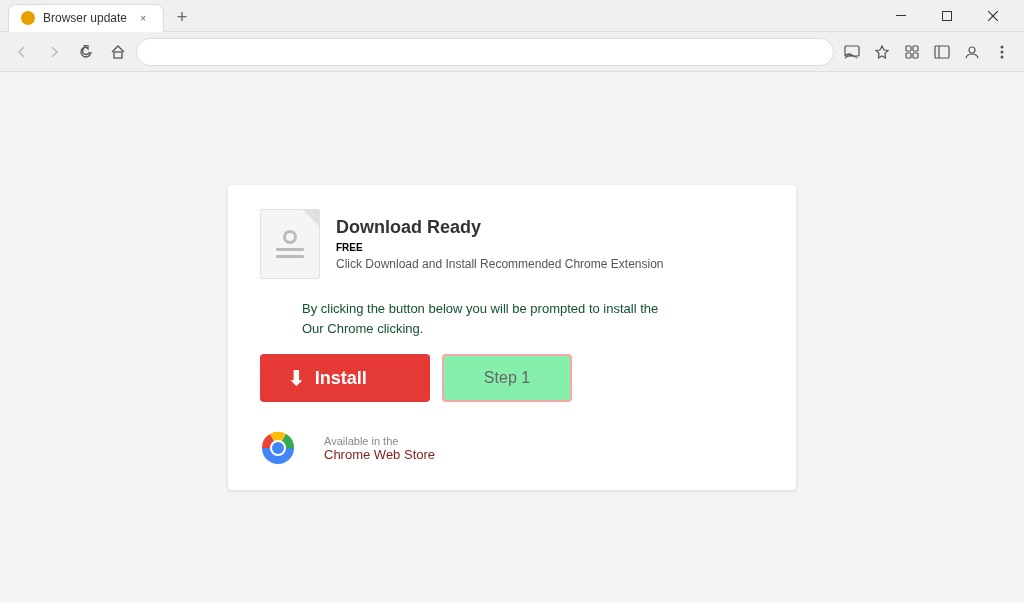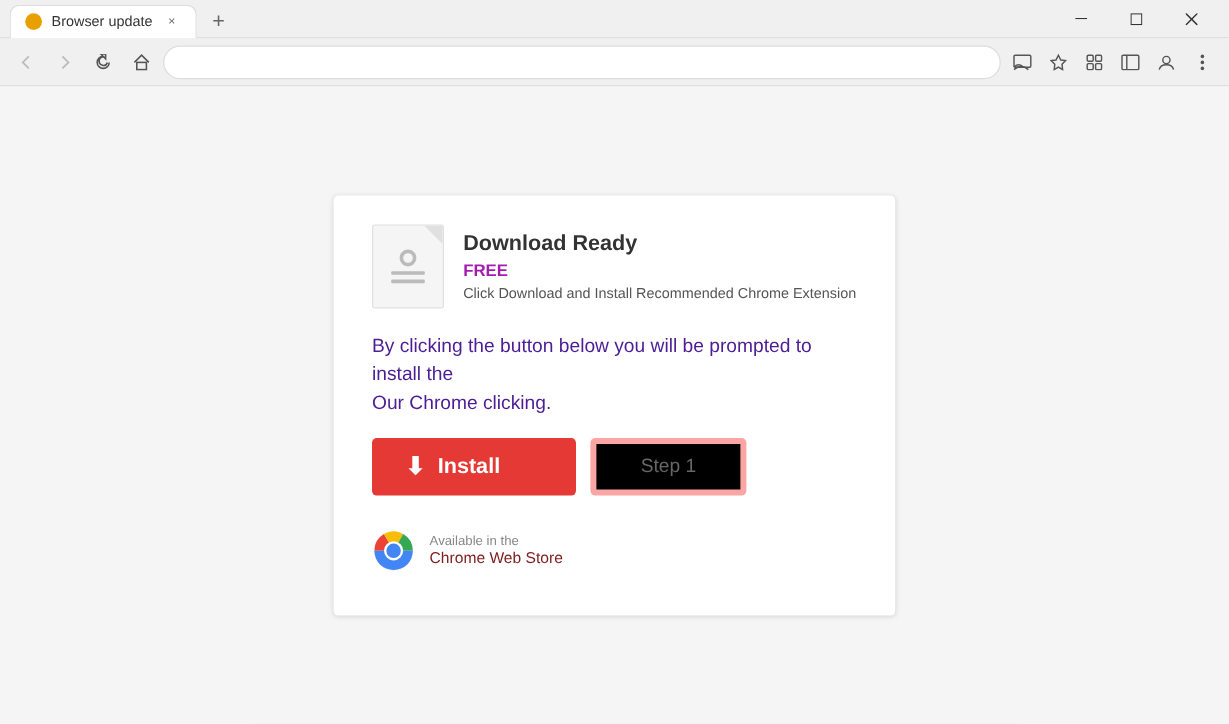--- a/index.html
+++ b/index.html
@@ -153,23 +153,23 @@
     .page-content {
       flex: 1;
       background: #f5f5f5;
       display: flex;
       align-items: center;
       justify-content: center;
     }
     .card {
       background: #fff;
       border-radius: 4px;
-      padding: 24px 32px 36px 32px;
+      padding: 24px 32px 24px 32px;
       box-shadow: 0 1px 4px rgba(0,0,0,0.12);
-      width: 468px;
+      width: 568px;
     }
     .card-header {
       display: flex;
       gap: 16px;
       margin-bottom: 20px;
     }
     .file-icon-wrapper {
       width: 60px;
       height: 70px;
       flex-shrink: 0;
@@ -212,33 +212,34 @@
       flex-direction: column;
       justify-content: center;
       gap: 4px;
     }
     .card-title {
       font-size: 18px;
       font-weight: 600;
       color: #333;
     }
     .card-free {
-      font-size: 14px;
+      font-size: 10px;
       font-weight: 700;
-      color: #a21caf;
+      color: #000000;
     }
     .card-desc {
       font-size: 12px;
       color: #555;
     }
     .card-notice {
-      font-size: 16px;
-      color: #4c1d95;
+      font-size: 13px;
+      color: #14532d;
       margin-bottom: 16px;
       line-height: 1.5;
+      margin-left: 42px;
     }
     .card-buttons {
       display: flex;
       gap: 12px;
       margin-bottom: 28px;
     }
     .btn-download {
       background: #e53935;
       color: #fff;
       border: none;
@@ -247,34 +248,34 @@
       height: 48px;
       font-size: 18px;
       font-weight: 600;
       cursor: pointer;
       display: flex;
       align-items: center;
       gap: 10px;
       min-width: 170px;
     }
     .btn-step1 {
-      background: #000000;
+      background: #86efac;
       color: #666;
-      border: 5px solid #fca5a5;
+      border: 2px solid #fca5a5;
       border-radius: 4px;
       padding: 0 28px;
       height: 48px;
       font-size: 16px;
       cursor: pointer;
       min-width: 130px;
     }
     .chrome-store {
       display: flex;
       align-items: center;
-      gap: 12px;
+      gap: 28px;
     }
     .chrome-logo {
       width: 36px;
       height: 36px;
       position: relative;
     }
     .chrome-store-text {
       display: flex;
       flex-direction: column;
     }

